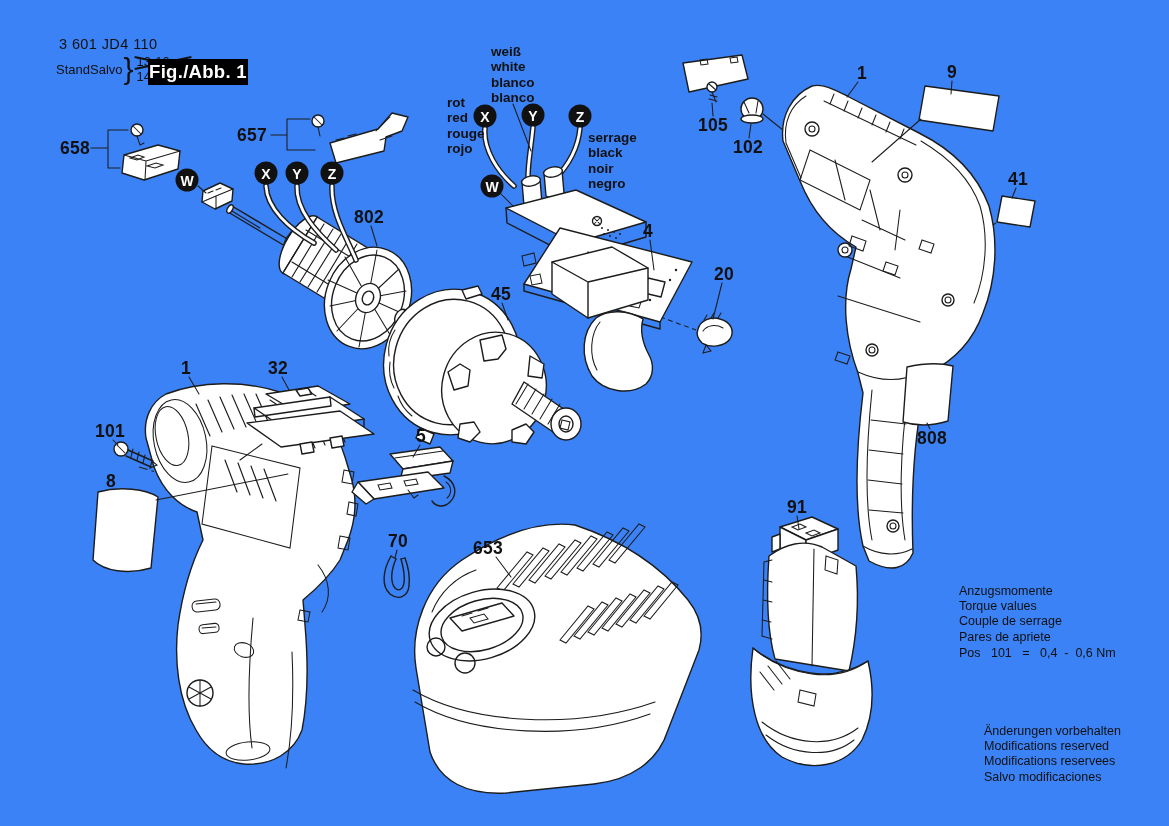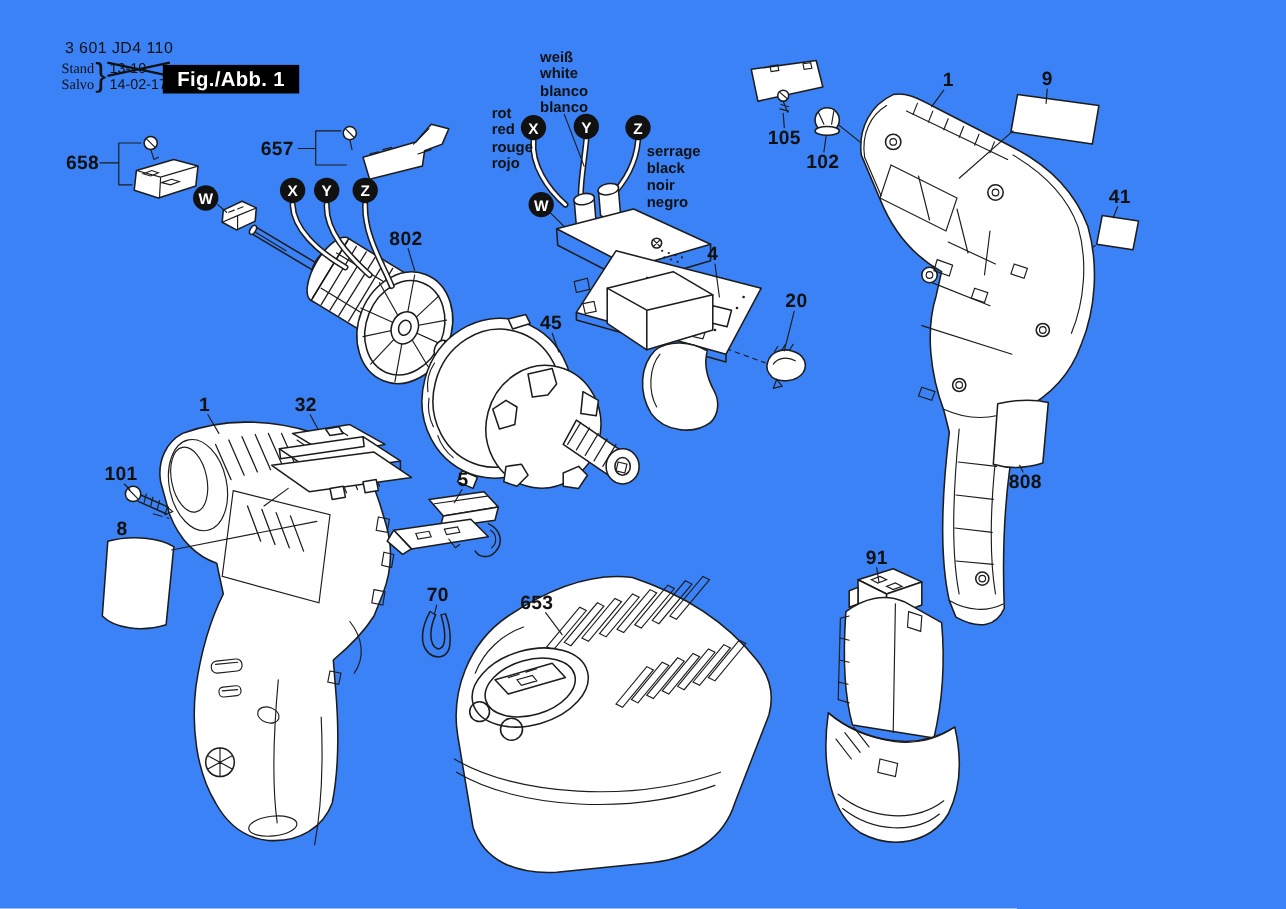--- a/index.html
+++ b/index.html
@@ -29,31 +29,31 @@
     font-size:14px;font-weight:bold;
   }
   .legend{position:absolute;font-size:13.5px;line-height:15.3px;white-space:nowrap;font-weight:bold;}
   .legend span{display:block;}
   .note{position:absolute;font-size:12.5px;line-height:15.2px;white-space:nowrap;}
   .note span{display:block;}
   .spec{white-space:pre;margin-top:1px;}
 
   .docnum{position:absolute;left:59px;top:36px;font-size:14.5px;letter-spacing:.4px;}
   .standissue{position:absolute;left:56px;top:54px;display:flex;align-items:center;font-size:13px;line-height:15px;}
-  .si-col{display:flex;flex-direction:column;font-family:Liberation Serif, serif;}
+  .si-col{display:flex;flex-direction:row;}
   .si-brace{font-size:30px;font-weight:400;margin:0 3px 0 1px;line-height:30px;}
   .si-dates{display:flex;flex-direction:column;}
   .crossed{position:relative;display:inline-block;}
   .crossed::before,.crossed::after{
     content:"";position:absolute;left:-3px;right:-3px;top:50%;height:1.6px;background:#111;
   }
   .crossed::before{transform:rotate(12deg);}
   .crossed::after{transform:rotate(-12deg);}
   .figbox{
-    position:absolute;left:148px;top:59px;width:124px;height:26px;background:#000;color:#fff;
+    position:absolute;left:148px;top:59px;width:100px;height:26px;background:#000;color:#fff;
     font-size:18.5px;font-weight:bold;display:flex;align-items:center;justify-content:center;
     letter-spacing:.3px;
   }
 </style>
 </head>
 <body>
 
 <div class="canvas">
 
 <svg width="1169" height="826" viewBox="0 0 1169 826">
@@ -427,15 +427,28 @@
   <span class="plabel" style="left:932px;top:438px">808</span>
   <span class="plabel" style="left:186px;top:368px">1</span>
   <span class="plabel" style="left:278px;top:368px">32</span>
   <span class="plabel" style="left:110px;top:431px">101</span>
   <span class="plabel" style="left:111px;top:481px">8</span>
   <span class="plabel" style="left:421px;top:436px">5</span>
   <span class="plabel" style="left:398px;top:541px">70</span>
   <span class="plabel" style="left:488px;top:548px">653</span>
   <span class="plabel" style="left:797px;top:507px">91</span>
 
-
+  <div class="note" style="left:959px;top:584px">
+    <span>Anzugsmomente</span>
+    <span>Torque values</span>
+    <span>Couple de serrage</span>
+    <span>Pares de apriete</span>
+    <span class="spec">Pos   101   =   0,4  -  0,6 Nm</span>
+  </div>
+
+  <div class="note" style="left:984px;top:724px">
+    <span>Änderungen vorbehalten</span>
+    <span>Modifications reserved</span>
+    <span>Modifications reservees</span>
+    <span>Salvo modificaciones</span>
+  </div>
 
 </div>
 
 </body></html>

